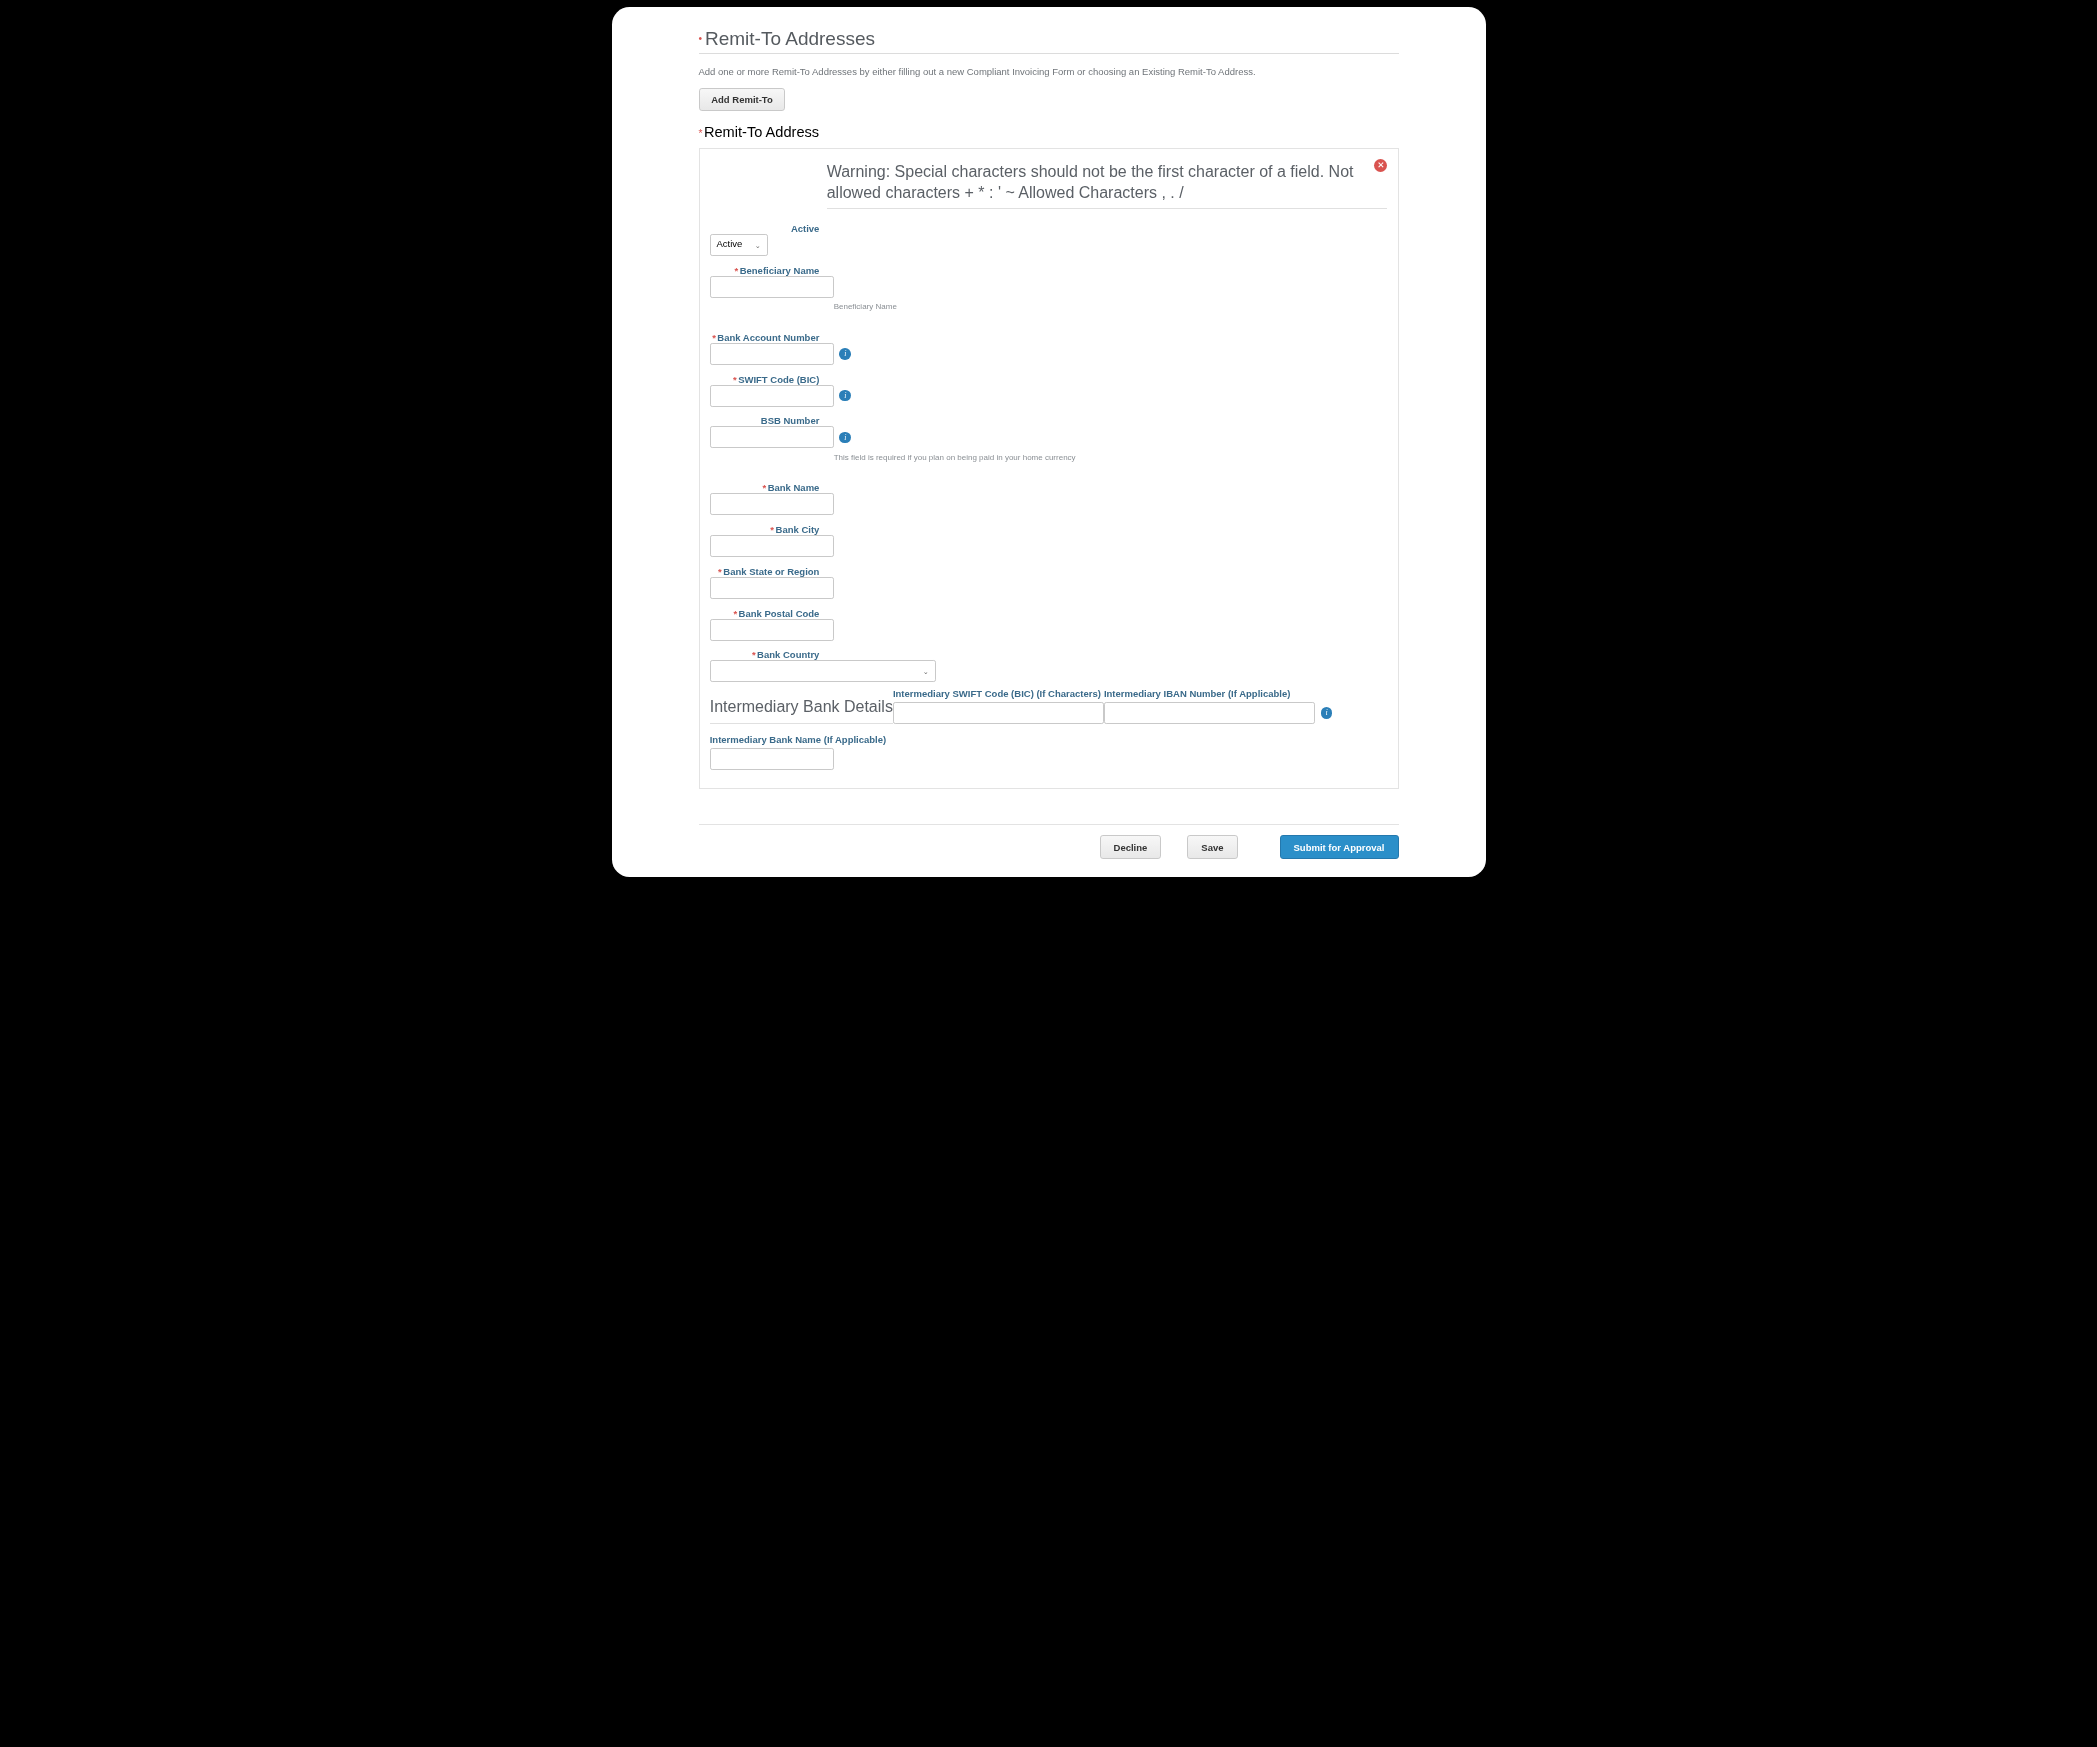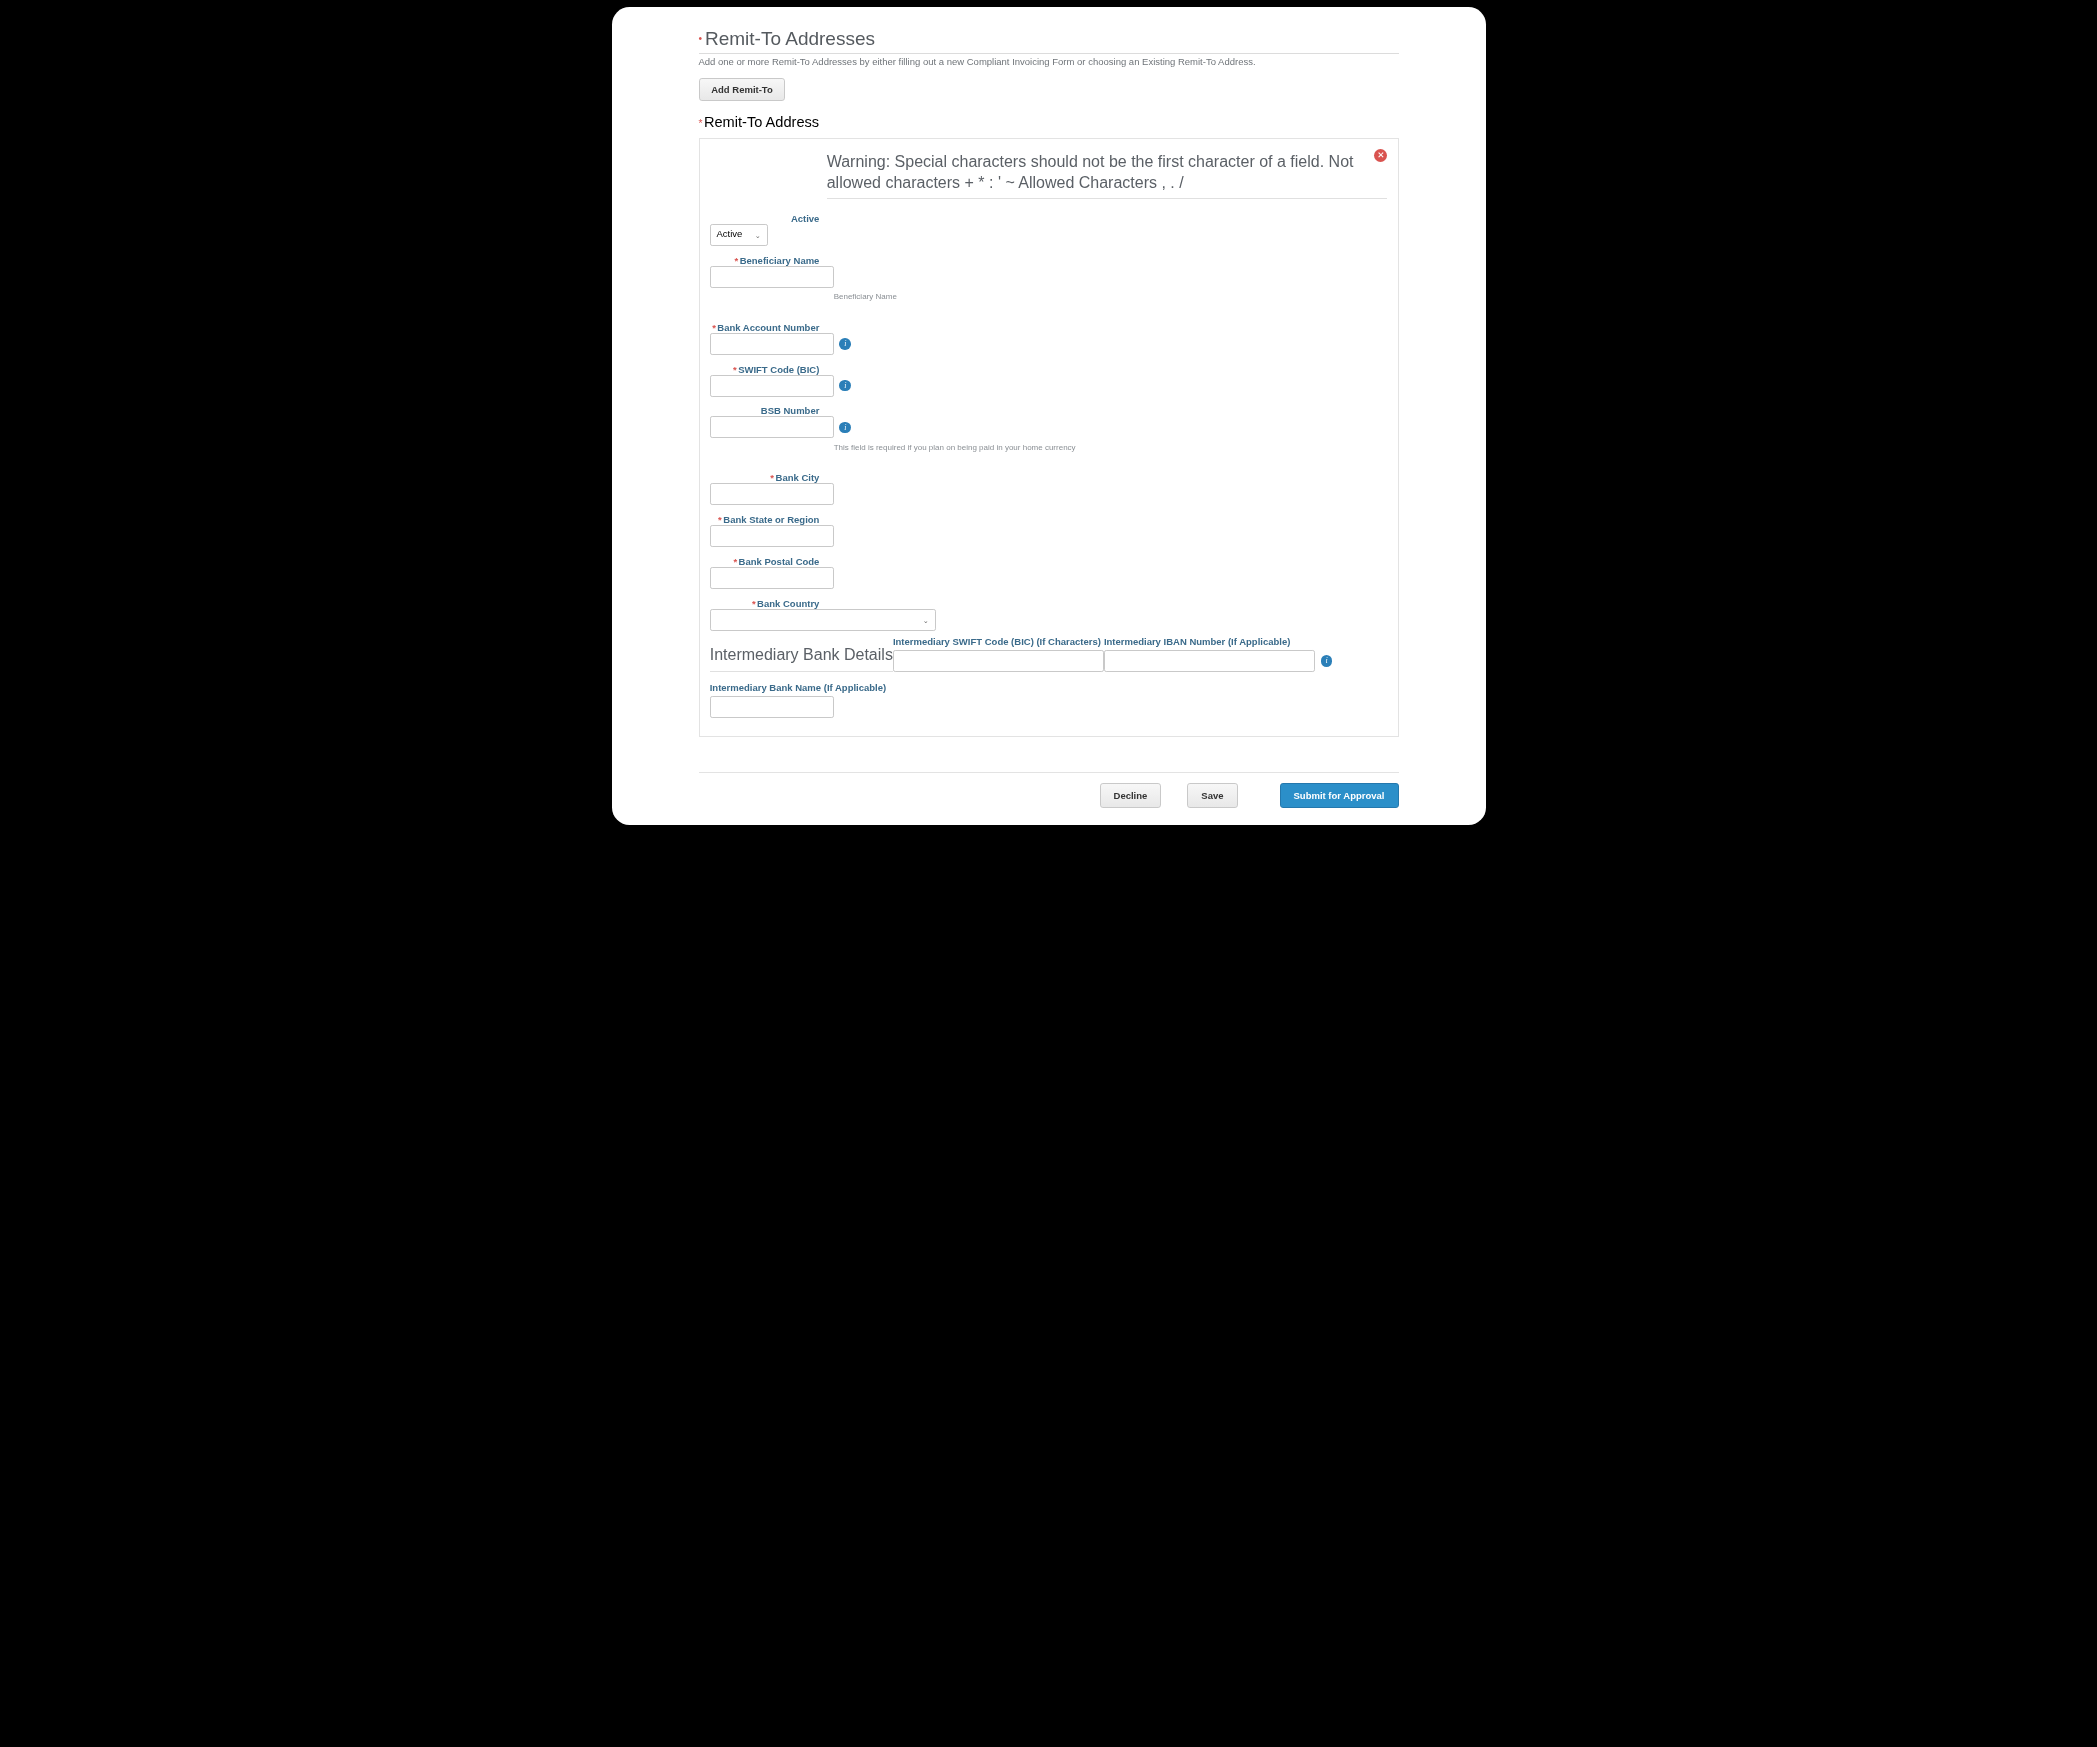--- a/index.html
+++ b/index.html
@@ -37,21 +37,21 @@
     top: -2.9px;
   }
   h1.section-title {
     font-size: 19px;
     font-weight: 400;
     color: #555a5f;
   }
   .section-desc {
     font-size: 9.5px;
     color: #6f7479;
-    margin-top: 2px;
+    margin-top: 12px;
   }
   .add-btn {
     display: inline-block;
     margin-top: 11.7px;
     padding: 5.1px 11.7px;
     font-size: 9.5px;
     font-weight: 700;
     color: #333;
     background: linear-gradient(#f7f7f7, #e8e8e8);
     border: 0.7px solid #c9c9c9;
@@ -298,20 +298,26 @@
         <div class="form-label"><span>BSB Number</span></div>
         <div class="form-field">
           <input class="input" style="">
           <span class="info-icon">i</span>
         </div>
       </div>
       <div class="helper indented">This field is required if you plan on being paid in your home currency</div>
 
       <div class="spacer-block"></div>
 
+      <div class="form-row">
+        <div class="form-label"><span class="req">*</span><span>Bank Name</span></div>
+        <div class="form-field">
+            <input class="input" style="">
+          </div>
+      </div>
 
 
       <div class="form-row">
         <div class="form-label"><span class="req">*</span><span>Bank City</span></div>
         <div class="form-field">
             <input class="input" style="">
           </div>
       </div>
 
       <div class="form-row">

